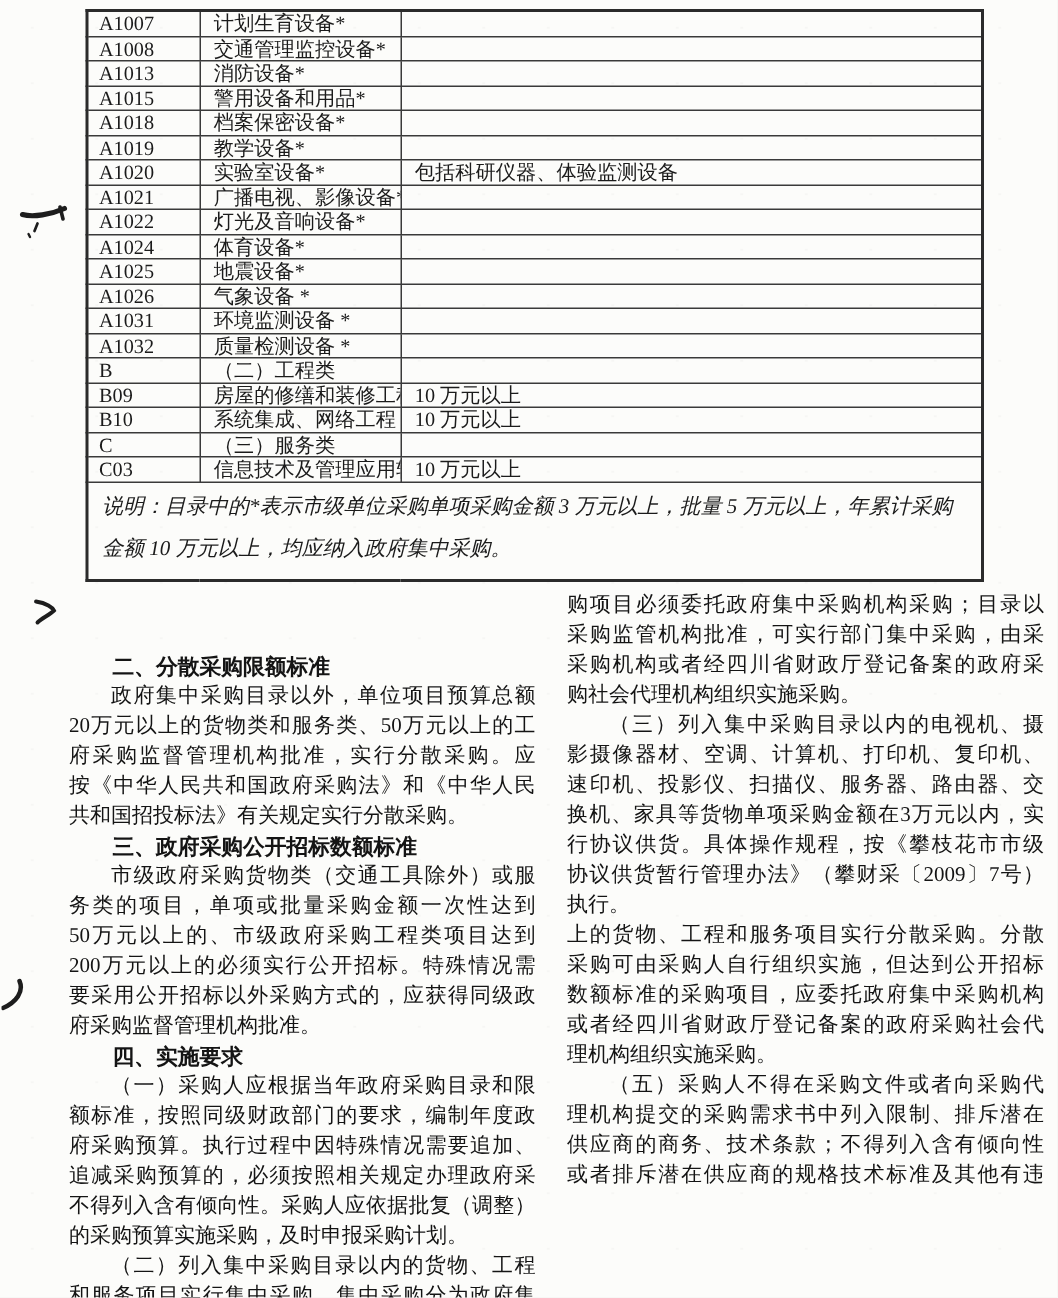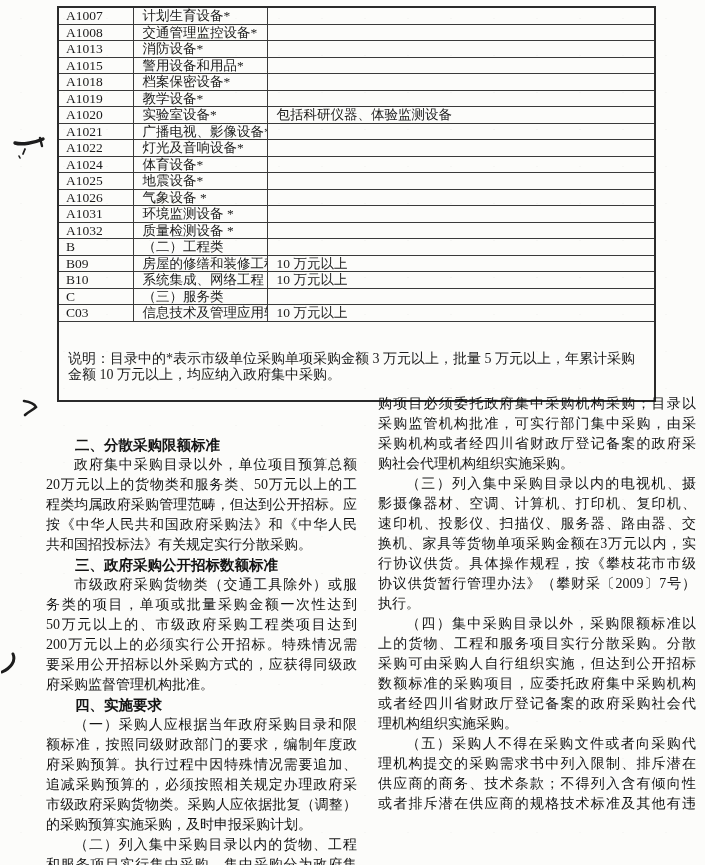--- a/index.html
+++ b/index.html
@@ -35,24 +35,25 @@
     overflow:hidden;
     white-space:nowrap;
   }
   table.catalog col.c-code{width:75px;}
   table.catalog col.c-name{width:134px;}
   table.catalog col.c-note{width:388px;}
   table.catalog td.cell-name{padding-left:9px;margin-left:20px;}
   table.catalog td.cell-note{padding-left:9px;}
   table.catalog tfoot td{
     height:58px;
-    line-height:16px;
+    line-height:28px;
     white-space:normal;
-    padding:16px 9px 4px 9px;
+    padding:2px 9px 4px 9px;
     font-size:14px;
+    font-style:italic;
   }
   
   .col{
     position:absolute;top:394px;
     font-size:14px;
     color:#141414;
   }
   .col-left{left:46px;width:311px;margin-top:41px;}
   .col-right{left:378px;width:318px;}
   .line{
@@ -189,54 +190,53 @@
       <tr>
         <td colspan="3">说明：目录中的*表示市级单位采购单项采购金额 3 万元以上，批量 5 万元以上，年累计采购金额 10 万元以上，均应纳入政府集中采购。</td>
       </tr>
     </tfoot>
   </table>
 
   <div class="col col-left">
       <div class="line h">二、分散采购限额标准</div>
       <div class="line i j">政府集中采购目录以外，单位项目预算总额</div>
       <div class="line j">20万元以上的货物类和服务类、50万元以上的工</div>
-      <div class="line j">程类均属政府采购管理范畴，但达到公开招标。应</div>
+      <div class="line j">府采购监督管理机构批准，实行分散采购。应</div>
       <div class="line j">按《中华人民共和国政府采购法》和《中华人民</div>
       <div class="line">共和国招投标法》有关规定实行分散采购。</div>
       <div class="line h">三、政府采购公开招标数额标准</div>
       <div class="line i j">市级政府采购货物类（交通工具除外）或服</div>
       <div class="line j">务类的项目，单项或批量采购金额一次性达到</div>
       <div class="line j">50万元以上的、市级政府采购工程类项目达到</div>
       <div class="line j">200万元以上的必须实行公开招标。特殊情况需</div>
       <div class="line j">要采用公开招标以外采购方式的，应获得同级政</div>
       <div class="line">府采购监督管理机构批准。</div>
       <div class="line h">四、实施要求</div>
       <div class="line i j">（一）采购人应根据当年政府采购目录和限</div>
       <div class="line j">额标准，按照同级财政部门的要求，编制年度政</div>
       <div class="line j">府采购预算。执行过程中因特殊情况需要追加、</div>
       <div class="line j">追减采购预算的，必须按照相关规定办理政府采</div>
-      <div class="line j">市级政府采购货物类。采购人应依据批复（调整）</div>
+      <div class="line j">不得列入含有倾向性。采购人应依据批复（调整）</div>
       <div class="line">的采购预算实施采购，及时申报采购计划。</div>
       <div class="line i j">（二）列入集中采购目录以内的货物、工程</div>
       <div class="line j">和服务项目实行集中采购。集中采购分为政府集</div>
       <div class="line j">中采购机构采购和部门集中采购。其中：通用采</div>
     </div>
   <div class="col col-right">
       <div class="line j">购项目必须委托政府集中采购机构采购；目录以</div>
       <div class="line j">采购监管机构批准，可实行部门集中采购，由采</div>
       <div class="line j">采购机构或者经四川省财政厅登记备案的政府采</div>
       <div class="line">购社会代理机构组织实施采购。</div>
       <div class="line i j">（三）列入集中采购目录以内的电视机、摄</div>
       <div class="line j">影摄像器材、空调、计算机、打印机、复印机、</div>
       <div class="line j">速印机、投影仪、扫描仪、服务器、路由器、交</div>
       <div class="line j">换机、家具等货物单项采购金额在3万元以内，实</div>
       <div class="line j">行协议供货。具体操作规程，按《攀枝花市市级</div>
       <div class="line j">协议供货暂行管理办法》（攀财采〔2009〕7号）</div>
       <div class="line">执行。</div>
-      <div class="line i j">（四）集中采购目录以外，采购限额标准以</div>
       <div class="line j">上的货物、工程和服务项目实行分散采购。分散</div>
       <div class="line j">采购可由采购人自行组织实施，但达到公开招标</div>
       <div class="line j">数额标准的采购项目，应委托政府集中采购机构</div>
       <div class="line j">或者经四川省财政厅登记备案的政府采购社会代</div>
       <div class="line">理机构组织实施采购。</div>
       <div class="line i j">（五）采购人不得在采购文件或者向采购代</div>
       <div class="line j">理机构提交的采购需求书中列入限制、排斥潜在</div>
       <div class="line j">供应商的商务、技术条款；不得列入含有倾向性</div>
       <div class="line j">或者排斥潜在供应商的规格技术标准及其他有违</div>
     </div>

